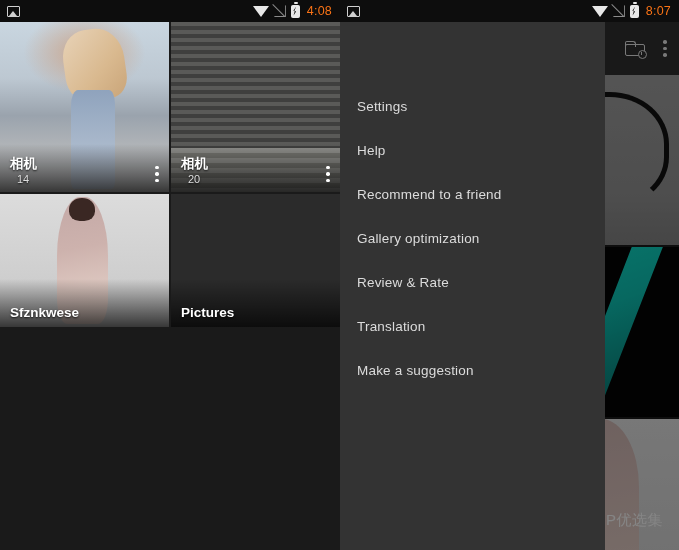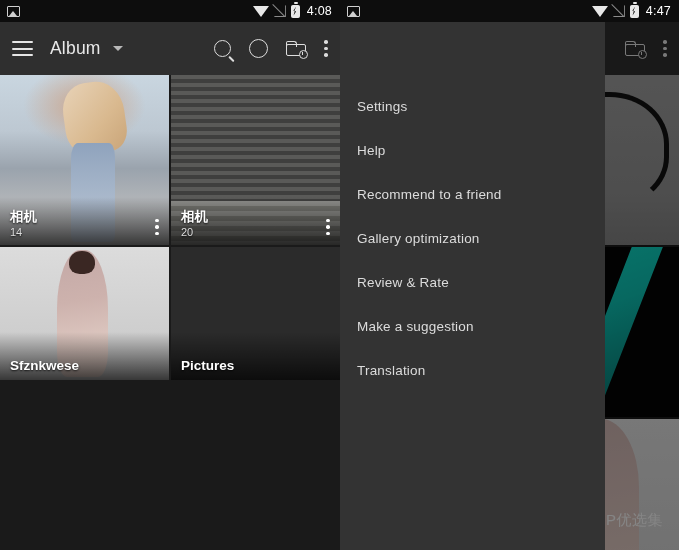--- a/index.html
+++ b/index.html
@@ -12,21 +12,21 @@
   .phone.right { width:339px; height:550px; background:#1d1d1d; }
 
   
   .statusbar {
     height:22px; background:#0d0d0d; display:flex; align-items:center;
     padding:0 8px 0 7px; color:#d8d8d8; position:relative; z-index:40;
   }
   .sb-left { display:flex; align-items:center; gap:5px; }
   .sb-spacer { flex:1; }
   .sb-right { display:flex; align-items:center; gap:5px; }
-  .sb-time { font-size:12.5px; letter-spacing:.2px; color:#ffffff; margin-left:2px; }
+  .sb-time { font-size:12.5px; letter-spacing:.2px; color:#f97316; margin-left:2px; }
   .ic-photo { width:13px; height:11px; border:1.4px solid #cfcfcf; border-radius:1px;
               position:relative; overflow:hidden; }
   .ic-photo::after { content:""; position:absolute; left:1px; bottom:0px; width:0;height:0;
               border-left:4px solid transparent;border-right:4px solid transparent;
               border-bottom:5px solid #cfcfcf; }
   .ic-wifi { width:0;height:0;border-left:8px solid transparent;border-right:8px solid transparent;
              border-top:11px solid #e8e8e8; }
   .ic-sig { width:12px;height:12px; position:relative; }
   .ic-sig::before{content:"";position:absolute;inset:0;border:1.3px solid #8c8c8c;
              clip-path:polygon(100% 0,100% 100%,0 100%);}
@@ -71,21 +71,21 @@
           background:#1a1a1a; height:544px; align-content:start; }
   .cell { position:relative; height:170px; overflow:hidden; background:#222; }
   .cell.short { height:133px; }
   .thumb { position:absolute; inset:0; }
   .cell-meta { position:absolute; left:0; right:0; bottom:0; height:48px;
                background:linear-gradient(to top,rgba(0,0,0,.72),rgba(0,0,0,0));
                display:flex; align-items:flex-end; padding:0 10px 6px 10px; }
   .cell-text { flex:1; }
   .cell-name { color:#fff; font-size:13.5px; font-weight:bold; line-height:16px;
                text-shadow:0 1px 2px rgba(0,0,0,.8); }
-  .cell-count{ color:#ddd; font-size:11px; line-height:14px; text-shadow:0 1px 2px rgba(0,0,0,.8);}
+  .cell-count{ color:#ddd; font-size:11px; line-height:14px; text-shadow:0 1px 2px rgba(0,0,0,.8);margin-left:7px;}
   .cell-dots { width:4px; display:flex;flex-direction:column;gap:3px;align-items:center;
                margin-bottom:4px; }
   .cell-dots i{width:3.4px;height:3.4px;border-radius:50%;background:#fff;display:block;}
 
   
   .art-camera1{background:
      radial-gradient(ellipse 60% 40% at 50% 18%, #caa58c 0%, rgba(202,165,140,0) 60%),
      linear-gradient(to bottom,#c9d6e0 0%,#bdc8d2 33%,#9aa3ad 55%,#b3b6b9 75%,#c3c3c3 100%);}
   .art-camera1::before{content:"";position:absolute;left:38%;top:4%;width:36%;height:42%;
      background:linear-gradient(135deg,#e8d3b8,#d9b98f 60%,#c9a478);border-radius:40% 45% 30% 35%;
@@ -192,42 +192,20 @@
       </div>
       <div class="sb-spacer"></div>
       <div class="sb-right">
         <span class="ic-wifi"></span>
         <span class="ic-sig"></span>
         <span class="ic-batt"></span>
         <span class="sb-time">4:08</span>
       </div>
     </div>
 
-    <div class="toolbar">
-      <span class="hamb">
-        <i></i>
-          <i></i>
-          <i></i>
-      </span>
-      <span class="tb-title">Album</span>
-      <span class="caret"></span>
-      <span class="tb-spacer"></span>
-      <span class="tb-icons">
-        <span class="ic-search"></span>
-        <span class="ic-circle"></span>
-        <span class="ic-folder">
-          <span class="badge"></span>
-        </span>
-        <span class="ic-dots">
-          <i></i>
-            <i></i>
-            <i></i>
-        </span>
-      </span>
-    </div>
 
     <div class="grid">
 
       <div class="cell">
         <div class="thumb art-camera1"></div>
         <div class="cell-meta">
           <div class="cell-text">
             <div class="cell-name">相机</div>
             <div class="cell-count">14</div>
           </div>
@@ -284,21 +262,21 @@
 
     <div class="statusbar">
       <div class="sb-left">
         <span class="ic-photo"></span>
       </div>
       <div class="sb-spacer"></div>
       <div class="sb-right">
         <span class="ic-wifi"></span>
         <span class="ic-sig"></span>
         <span class="ic-batt"></span>
-        <span class="sb-time">4:47</span>
+        <span class="sb-time">8:07</span>
       </div>
     </div>
 
     <div class="rt-toolbar">
       <span class="rt-title">FOTO</span>
       <span class="premium">
         <span class="rosette"></span>
         <span>Premium user</span>
       </span>
       <span class="tb-spacer"></span>
@@ -363,22 +341,22 @@
         <div class="menu-item">
           <span>Recommend to a friend</span>
         </div>
         <div class="menu-item">
           <span>Gallery optimization</span>
         </div>
         <div class="menu-item">
           <span>Review &amp; Rate</span>
         </div>
         <div class="menu-item">
+          <span>Translation</span>
+        </div>
+        <div class="menu-item">
           <span>Make a suggestion</span>
-        </div>
-        <div class="menu-item">
-          <span>Translation</span>
         </div>
       </div>
     </div>
 
   </div>
 </div>
 
 </body></html>

